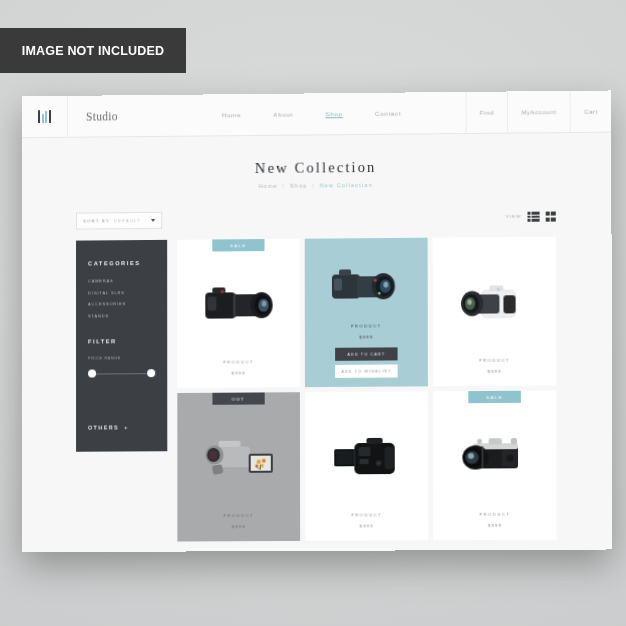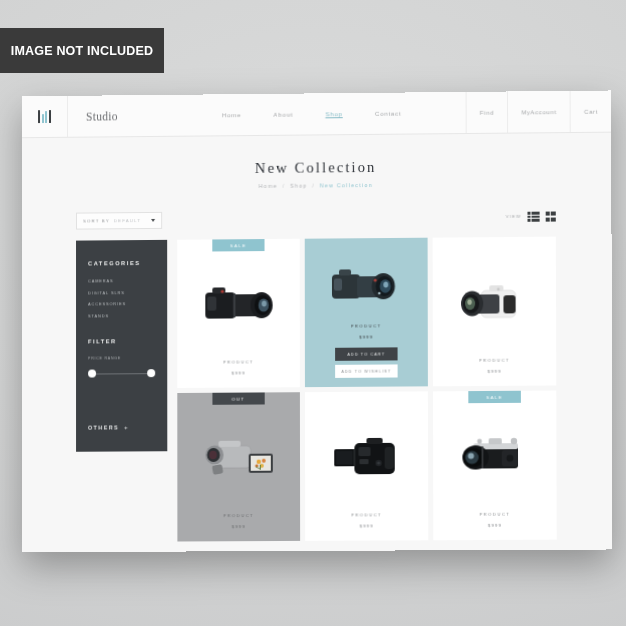--- a/index.html
+++ b/index.html
@@ -21,21 +21,21 @@
     inset: 0;
     background:
       radial-gradient(ellipse 120% 90% at 50% 30%, #dadbdb 0%, #d2d3d3 55%, #c9cacb 100%);
   }
 
   
   #watermark {
     position: absolute;
     left: 0;
     top: 28px;
-    width: 164px;
+    width: 186px;
     height: 45px;
     background: #3a3a3a;
     display: flex;
     align-items: center;
     justify-content: center;
     z-index: 60;
   }
   #watermark .wm-text {
     color: #ffffff;
     font-size: 12.5px;

